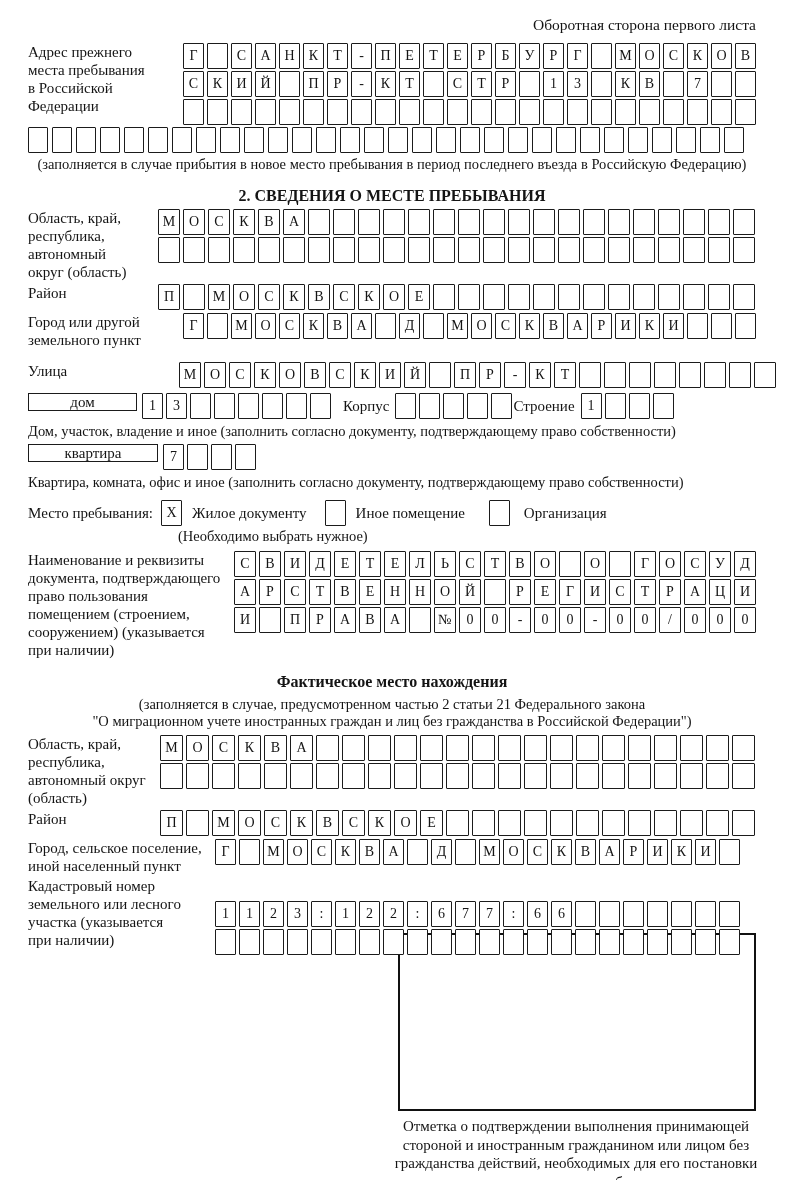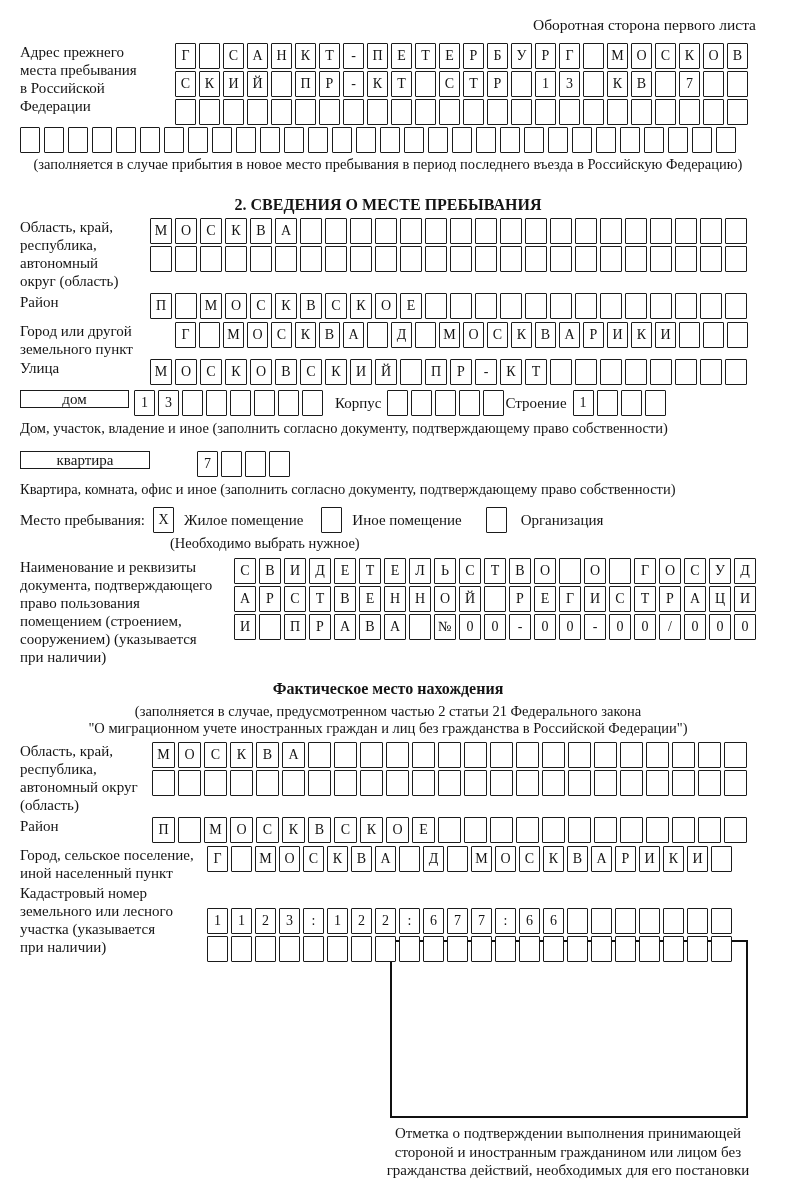--- a/index.html
+++ b/index.html
@@ -4,21 +4,21 @@
 <style>
   html,body{margin:0;padding:0;background:#e8e8e8;}
   .page{
     position:relative;
     width:800px;height:1180px;
     margin:0 auto;
     background:#ffffff;
     font-family:"Liberation Serif","DejaVu Serif",serif;
     color:#141414;
     box-sizing:border-box;
-    padding:16px 44px 0 20px;
+    padding:16px 44px 0 28px;
     overflow:hidden;
   }
   .backside{text-align:right;font-size:15.5px;}
   .frow{display:flex;align-items:flex-start;}
   .lbl{font-size:15px;line-height:18px;flex:0 0 auto;}
   .lbl div{white-space:nowrap;}
   .w130{width:130px;}
   .w155{width:155px;}
   .w197{width:197px;}
   .w132{width:132px;}
@@ -178,21 +178,21 @@
       <span class="cell"></span>
       <span class="cell"></span>
       <span class="cell"></span>
       <span class="cell"></span>
       <span class="cell"></span>
       <span class="cell"></span>
       <span class="cell"></span>
     </div>
   <div class="note center" style="margin-top:3px;">(заполняется в случае прибытия в новое место пребывания в период последнего въезда в Российскую Федерацию)</div>
 
-  <div class="title" style="margin-top:23px;">2. СВЕДЕНИЯ О МЕСТЕ ПРЕБЫВАНИЯ</div>
+  <div class="title" style="margin-top:14px;">2. СВЕДЕНИЯ О МЕСТЕ ПРЕБЫВАНИЯ</div>
 
   <div class="frow" style="margin-top:4px;">
     <div class="lbl w130">
       <div>Область, край,</div>
       <div>республика,</div>
       <div>автономный</div>
       <div>округ (область)</div>
     </div>
     <div class="stack">
       <div class="cells c22">
@@ -306,21 +306,21 @@
         <span class="cell">Р</span>
         <span class="cell">И</span>
         <span class="cell">К</span>
         <span class="cell">И</span>
         <span class="cell"></span>
         <span class="cell"></span>
         <span class="cell"></span>
       </div>
   </div>
 
-  <div class="frow" style="margin-top:1px;">
+  <div class="frow" style="margin-top:13px;gap:21px;">
     <div class="lbl w130">Улица</div>
     <div class="cells c22">
         <span class="cell">М</span>
         <span class="cell">О</span>
         <span class="cell">С</span>
         <span class="cell">К</span>
         <span class="cell">О</span>
         <span class="cell">В</span>
         <span class="cell">С</span>
         <span class="cell">К</span>
@@ -366,35 +366,35 @@
     <div class="inlinelbl" style="margin-left:1px;">Строение</div>
     <div class="cells" style="margin-left:6px;">
         <span class="cell">1</span>
         <span class="cell"></span>
         <span class="cell"></span>
         <span class="cell"></span>
       </div>
   </div>
   <div class="note" style="margin-top:4px;">Дом, участок, владение и иное (заполнить согласно документу, подтверждающему право собственности)</div>
 
-  <div class="frow" style="margin-top:14px;gap:42px;">
+  <div class="frow" style="margin-top:4px;">
     <div class="longbox" style="width:130px;">квартира</div>
     <div class="cells" style="margin-left:5px;">
         <span class="cell">7</span>
         <span class="cell"></span>
         <span class="cell"></span>
         <span class="cell"></span>
       </div>
   </div>
   <div class="note" style="margin-top:4px;">Квартира, комната, офис и иное (заполнить согласно документу, подтверждающему право собственности)</div>
 
   <div class="frow" style="margin-top:9px;align-items:center;">
     <div class="inlinelbl">Место пребывания:</div>
     <span class="cell" style="margin-left:8px;">X</span>
-    <div class="inlinelbl" style="margin-left:10px;">Жилое помещение</div>
+    <div class="inlinelbl" style="margin-left:10px;">Жилое документу</div>
     <span class="cell" style="margin-left:18px;"></span>
     <div class="inlinelbl" style="margin-left:10px;">Иное помещение</div>
     <span class="cell" style="margin-left:24px;"></span>
     <div class="inlinelbl" style="margin-left:14px;">Организация</div>
   </div>
   <div class="note" style="margin-top:2px;padding-left:150px;">(Необходимо выбрать нужное)</div>
 
   <div class="frow" style="margin-top:6px;justify-content:space-between;">
     <div class="lbl w197">
       <div>Наименование и реквизиты</div>

